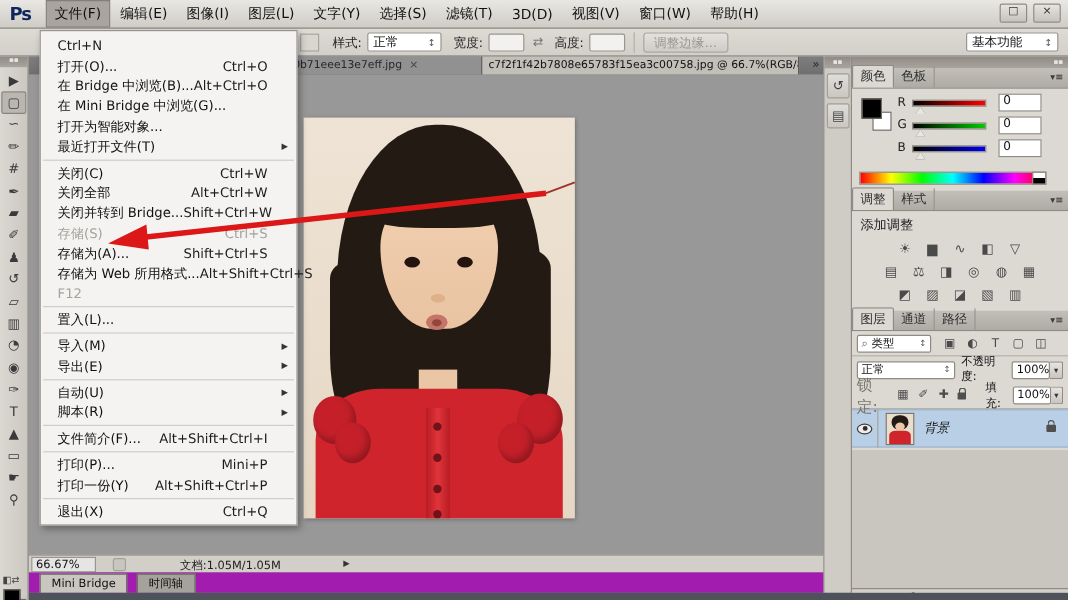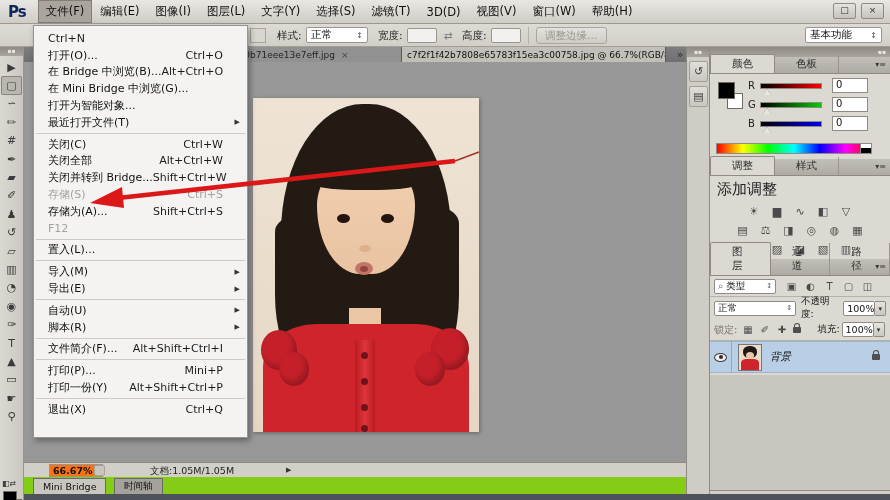--- a/index.html
+++ b/index.html
@@ -56,21 +56,21 @@
 
   
   .dock{left:686px;top:47px;width:24px;height:447px;background:#cfccc6;border-left:1px solid #8f8b84;border-right:1px solid #8f8b84;}
   .dock-grip{height:10px;background:linear-gradient(#8f8b84,#a9a59e);color:#e8e6e2;font-size:6px;text-align:center;line-height:9px;}
   .dock-btn{margin:4px 2px 0 2px;width:19px;height:21px;border:1px solid #a29e97;background:linear-gradient(#e0ded9,#cac7c1);display:flex;align-items:center;justify-content:center;font-size:11px;color:#444;border-radius:2px;}
 
   
   .rpanel{left:710px;top:47px;width:180px;height:447px;background:#c8c5bf;}
   .r-grip{height:10px;background:linear-gradient(#8f8b84,#a9a59e);color:#e8e6e2;font-size:6px;text-align:right;line-height:9px;padding-right:4px;}
   .ptabs{height:17px;background:linear-gradient(#c2beb8,#aeaaa4);display:flex;align-items:flex-end;border-bottom:1px solid #8f8b84;position:relative;}
-  .ptab{padding:2px 21px;font-size:10.5px;color:#2e2e2e;border-right:1px solid #9a968f;}
+  .ptab{padding:2px 6px;font-size:10.5px;color:#2e2e2e;border-right:1px solid #9a968f;}
   .ptab.on{background:#dcd9d3;border:1px solid #8f8b84;border-bottom:none;border-radius:2px 2px 0 0;}
   .pmenu{position:absolute;right:4px;top:3px;font-size:8px;color:#3c3c3c;}
   .pbody{background:#dcd9d3;position:relative;}
   .chan{display:flex;align-items:center;height:19px;padding-left:38px;position:relative;}
   .chl{width:12px;font-size:10px;color:#222;}
   .chbar{width:62px;height:6px;border:1px solid #8f8b84;position:relative;}
   .chbar.R{background:linear-gradient(90deg,#000,#f00);}
   .chbar.G{background:linear-gradient(90deg,#000,#0c0);}
   .chbar.B{background:linear-gradient(90deg,#000,#00e);}
   .chtri{position:absolute;left:2px;bottom:-7px;width:0;height:0;border-left:4px solid transparent;border-right:4px solid transparent;border-bottom:6px solid #e8e6e2;filter:drop-shadow(0 0 .5px #555);}
@@ -89,21 +89,21 @@
   .eye::after{content:"";position:absolute;left:3.5px;top:1.5px;width:4px;height:4px;background:#2c2c2c;border-radius:50%;}
   .thumb{width:24px;height:27px;background:#e9ddcb;border:1px solid #777;margin-left:6px;position:relative;overflow:hidden;}
   .thumb div{position:absolute;}
   .padlock{position:relative;width:8px;height:6px;background:#4f4f4f;border-radius:1px;display:inline-block;}
   .padlock::before{content:"";position:absolute;left:1px;top:-4px;width:4px;height:4px;border:1.4px solid #4f4f4f;border-bottom:none;border-radius:3px 3px 0 0;}
   .lbot{position:absolute;left:0;bottom:0;width:100%;height:15px;background:#d2cfc9;border-top:1px solid #8f8b84;display:flex;align-items:center;justify-content:center;gap:10px;}
   .lbot span{font-size:9.5px;color:#55524d;}
 
   
   .statusbar{left:24px;top:462px;width:662px;height:15px;background:#d2cfc9;border-top:1px solid #8f8b84;}
-  .btabs{left:24px;top:477px;width:662px;height:17px;background:#84cc16;}
+  .btabs{left:24px;top:477px;width:662px;height:17px;background:#a21caf;}
   .btab{position:absolute;top:1px;height:16px;font-size:9.5px;display:flex;align-items:center;padding:0 9px;border:1px solid #6e6a64;border-bottom:none;}
   .darkstrip{left:24px;top:494px;width:866px;height:6px;background:#4e525a;}
 
   
   .arrow-svg{left:0;top:0;z-index:60;pointer-events:none;}
 </style>
 </head>
 <body>
 
 <div class="screen">
@@ -253,20 +253,24 @@
         <span class="fm-short">Shift+Ctrl+W</span>
       </div>
       <div class="fm-item disabled">
         <span class="fm-label">存储(S)</span>
         <span class="fm-short">Ctrl+S</span>
       </div>
       <div class="fm-item">
         <span class="fm-label">存储为(A)...</span>
         <span class="fm-short">Shift+Ctrl+S</span>
       </div>
+      <div class="fm-item">
+        <span class="fm-label">存储为 Web 所用格式...</span>
+        <span class="fm-short">Alt+Shift+Ctrl+S</span>
+      </div>
       <div class="fm-item disabled">
         <span class="fm-short">F12</span>
       </div>
       <div class="fm-sep"></div>
       <div class="fm-item">
         <span class="fm-label">置入(L)...</span>
       </div>
       <div class="fm-sep"></div>
       <div class="fm-item">
         <span class="fm-label">导入(M)</span>
@@ -350,21 +354,21 @@
           <span class="spec-end"></span>
         </div>
     </div>
 
     <div class="ptabs">
       <span class="ptab on">调整</span>
       <span class="ptab">样式</span>
       <span class="pmenu">▾≡</span>
     </div>
     <div class="pbody" style="height:83px;">
-      <div style="padding:4px 0 0 7px;font-size:15px;color:#222;">添加调整</div>
+      <div style="padding:4px 0 0 7px;font-size:11px;color:#222;">添加调整</div>
       <div id="adj-rows">
           <div class="adj-row">
             <div class="adj-ic">☀</div>
             <div class="adj-ic">▆</div>
             <div class="adj-ic">∿</div>
             <div class="adj-ic">◧</div>
             <div class="adj-ic">▽</div>
           </div>
           <div class="adj-row">
             <div class="adj-ic">▤</div>
@@ -410,21 +414,21 @@
           <span>正常</span>
           <span style="font-size:7px;color:#555;">↕</span>
         </div>
         <span style="font-size:9.5px;margin-left:5px;">不透明度:</span>
         <div class="valbox" style="width:32px;margin-left:2px;">
             <span>100%</span>
           </div>
         <div class="varrow">▾</div>
       </div>
       <div class="lrow" style="height:22px;border-bottom:1px solid #b5b1ab;">
-        <span style="font-size:10px;color:#7a766f;">锁定:</span>
+        <span style="font-size:13px;color:#7a766f;">锁定:</span>
         <div id="lock-icons" style="display:flex;gap:2px;margin-left:3px;">
             <div class="small-ic">▦</div>
             <div class="small-ic">✐</div>
             <div class="small-ic">✚</div>
           </div>
         <span class="padlock" style="margin-left:4px;"></span>
         <span style="font-size:9.5px;margin-left:16px;">填充:</span>
         <div class="valbox" style="width:32px;margin-left:2px;">
             <span>100%</span>
           </div>
@@ -449,21 +453,21 @@
           <span>▣</span>
           <span>◐</span>
           <span>▭</span>
           <span>⊞</span>
           <span>⊟</span>
         </div>
     </div>
   </div>
 
   <div class="abs statusbar">
-    <div class="abs" style="left:25px;top:1px;width:54px;height:13px;background:#f97316;border:1px solid #9a968f;font-size:9.5px;padding:0 3px;font-weight:bold;"><span>66.67%</span></div>
+    <div class="abs" style="left:2px;top:1px;width:54px;height:13px;background:#e5e5e5;border:1px solid #9a968f;font-size:9.5px;padding:0 3px;"><span>66.67%</span></div>
     <div class="abs" style="left:70px;top:2px;width:11px;height:11px;border:1px solid #a5a19b;background:#c9c6c0;border-radius:2px;"></div>
     <span class="abs" style="left:126px;top:2px;font-size:9.5px;color:#222;">文档:1.05M/1.05M</span>
     <span class="abs" style="left:262px;top:3px;font-size:7px;color:#333;">▶</span>
   </div>
 
   <div class="abs btabs">
     <div class="btab" style="left:9px;background:#c9c6c0;">
         <span>Mini Bridge</span>
       </div>
     <div class="btab" style="left:90px;background:#a5a29c;">

